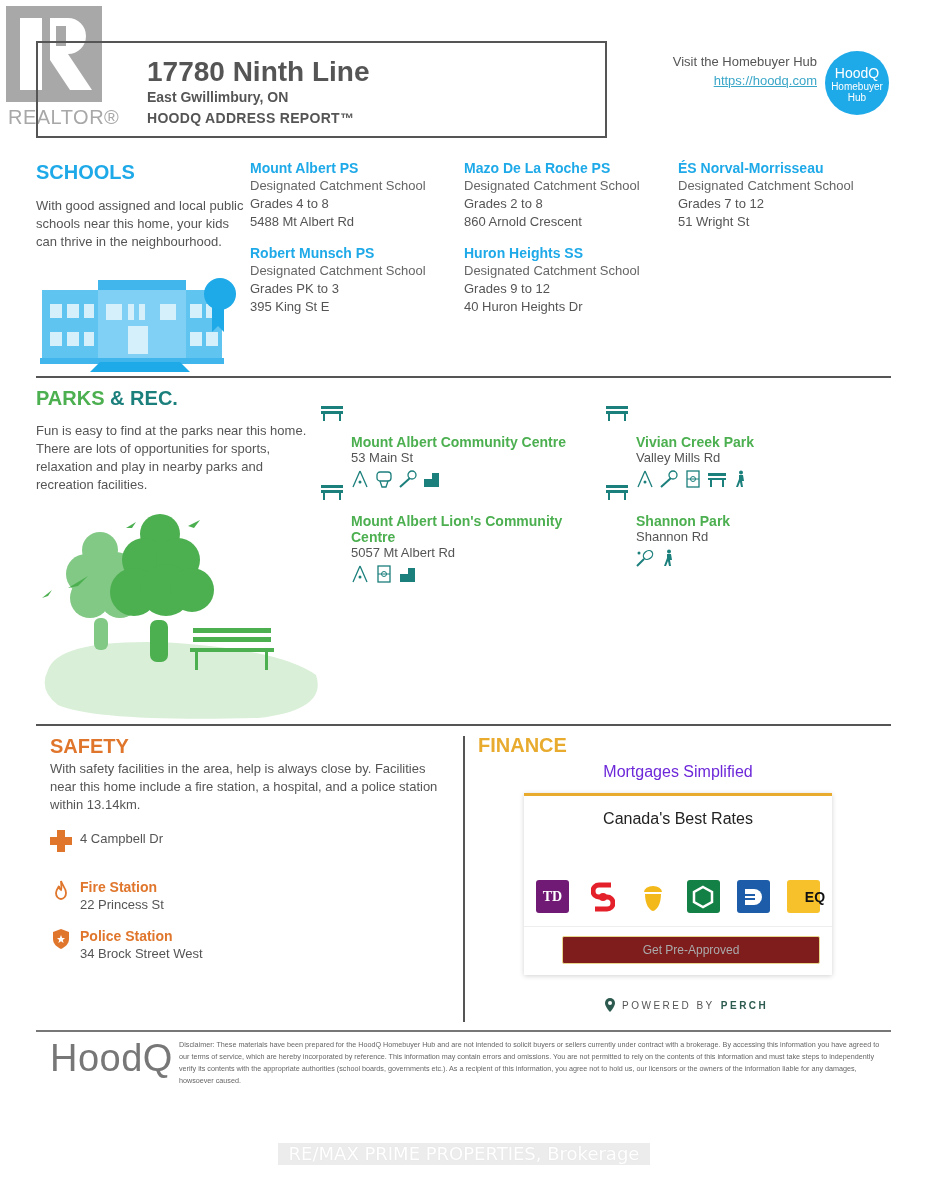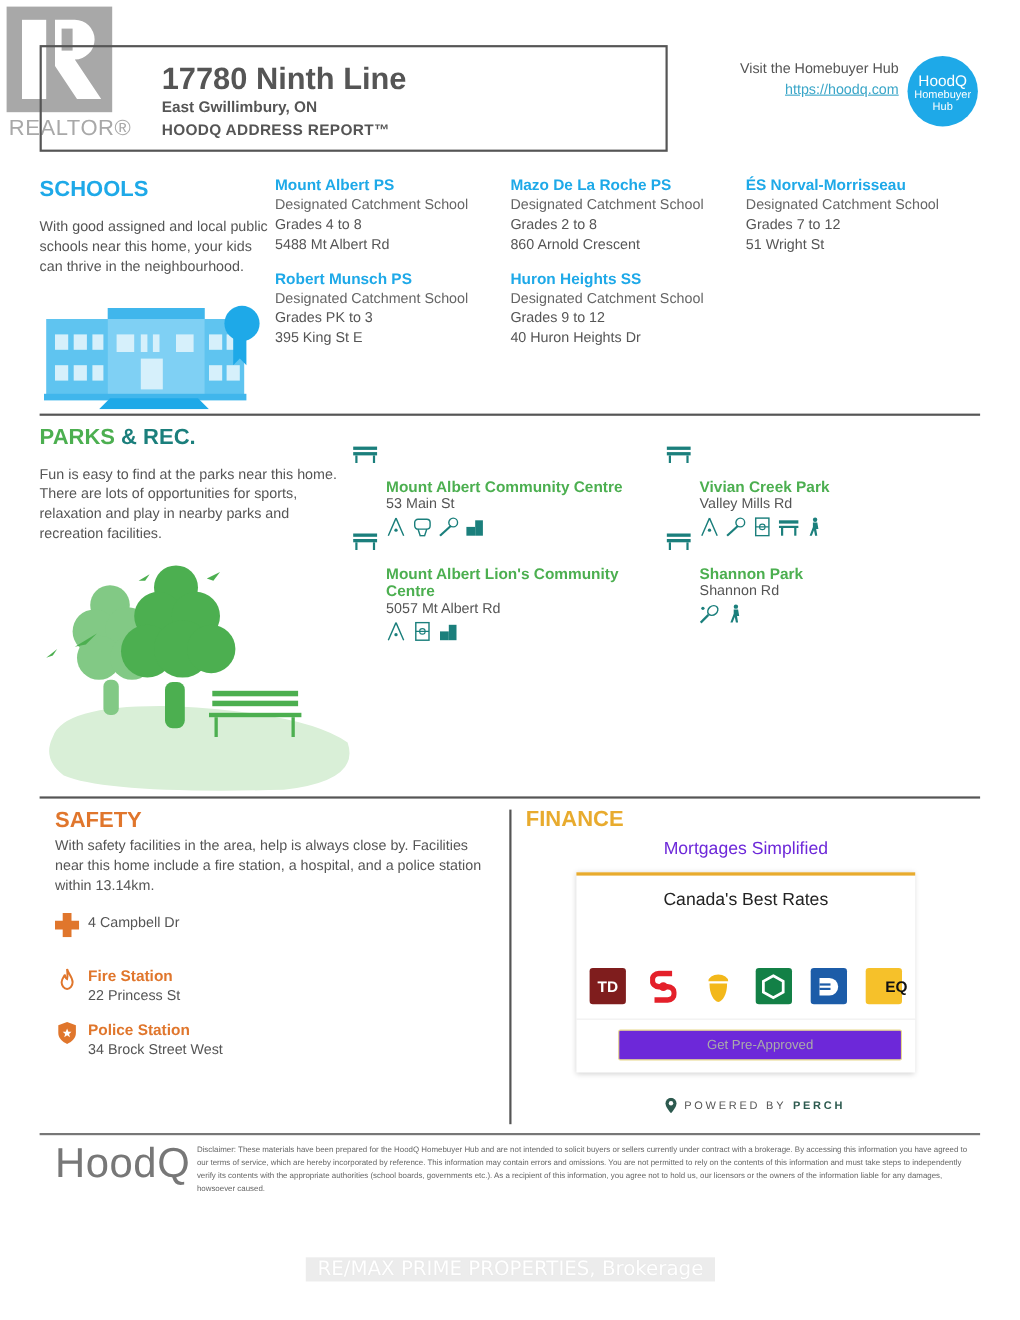--- a/index.html
+++ b/index.html
@@ -51,21 +51,21 @@
 
   
   .vdivider { position: absolute; left: 463px; top: 736px; width: 2px; height: 286px; background: #555; }
   .mortgage-title { position: absolute; left: 524px; width: 308px; top: 763px; text-align: center; font-size: 16px; color: #6d28d9; }
   .card { position: absolute; left: 524px; top: 793px; width: 308px; height: 182px; background: #fff; border-top: 3px solid #e8ab2e; box-shadow: 0 1px 5px rgba(0,0,0,0.18); }
   .card-title { position: absolute; left: 0; right: 0; top: 14px; text-align: center; font-size: 16px; color: #222; }
   .card-sub { position: absolute; left: 20px; right: 20px; top: 40px; text-align: center; font-size: 12px; line-height: 17px; color: #333; }
   .lenders { position: absolute; left: 12px; right: 12px; top: 84px; display: flex; justify-content: space-between; }
   .lender { width: 33px; height: 33px; border-radius: 3px; display: flex; align-items: center; justify-content: center; font-weight: bold; font-size: 14px; }
   .card-sep { position: absolute; left: 0; right: 0; top: 130px; height: 1px; background: #eee; }
-  .preapprove { position: absolute; left: 12px; right: 12px; top: 140px; height: 28px; border: 1px solid #e8d78a; border-radius: 2px; text-align: center; font-size: 12px; line-height: 26px; color: #aaa; background: #6d28d9; margin-left: 26px; }
+  .preapprove { position: absolute; left: 12px; right: 12px; top: 140px; height: 28px; border: 1px solid #e8d78a; border-radius: 2px; text-align: center; font-size: 12px; line-height: 26px; color: #aaa; background: #7f1d1d; margin-left: 26px; }
   .powered { position: absolute; left: 604px; top: 998px; font-size: 10px; letter-spacing: 2.5px; color: #555; display: flex; align-items: center; gap: 6px; }
   .powered b { color: #2d5a4f; }
 
   
   .footer-line { position: absolute; left: 36px; top: 1030px; width: 855px; height: 2px; background: #777; }
   .hoodq-logo { position: absolute; left: 50px; top: 1037px; font-size: 38px; color: #777; letter-spacing: 0.5px; }
   .disclaimer { position: absolute; left: 179px; top: 1039px; width: 712px; font-size: 7.2px; line-height: 12px; color: #666; }
   .watermark { position: absolute; left: 278px; top: 1143px; width: 372px; height: 22px; background: rgba(200,200,200,0.35); color: #fff; font-size: 18px; line-height: 22px; text-align: center; font-family: "DejaVu Sans", sans-serif; text-shadow: 0 0 1px #ddd; }
 </style>
 </head>
@@ -360,21 +360,21 @@
   <div>34 Brock Street West</div>
 </div>
 
 <div class="vdivider"></div>
 
 <div class="h-section gold" style="left:478px; top:734px;">FINANCE</div>
 <div class="mortgage-title">Mortgages Simplified</div>
 <div class="card">
   <div class="card-title">Canada's Best Rates</div>
   <div class="lenders">
-    <div class="lender" style="background:#7f1d1d; color:#fff;">
+    <div class="lender" style="background:#701a75; color:#fff;font-family:Liberation Serif, serif;">
         <span>TD</span>
       </div>
     <div class="lender">
       <svg width="24" height="30" viewBox="0 0 24 30">
           <path d="M20 3 H8 A6 6 0 0 0 8 15 H16 A6 6 0 0 1 16 27 H4" stroke="#e4202a" stroke-width="5" fill="none"></path>
           <circle cx="12" cy="15" r="4" fill="#e4202a"></circle>
         </svg>
     </div>
     <div class="lender">
       <svg width="24" height="30" viewBox="0 0 24 30">

